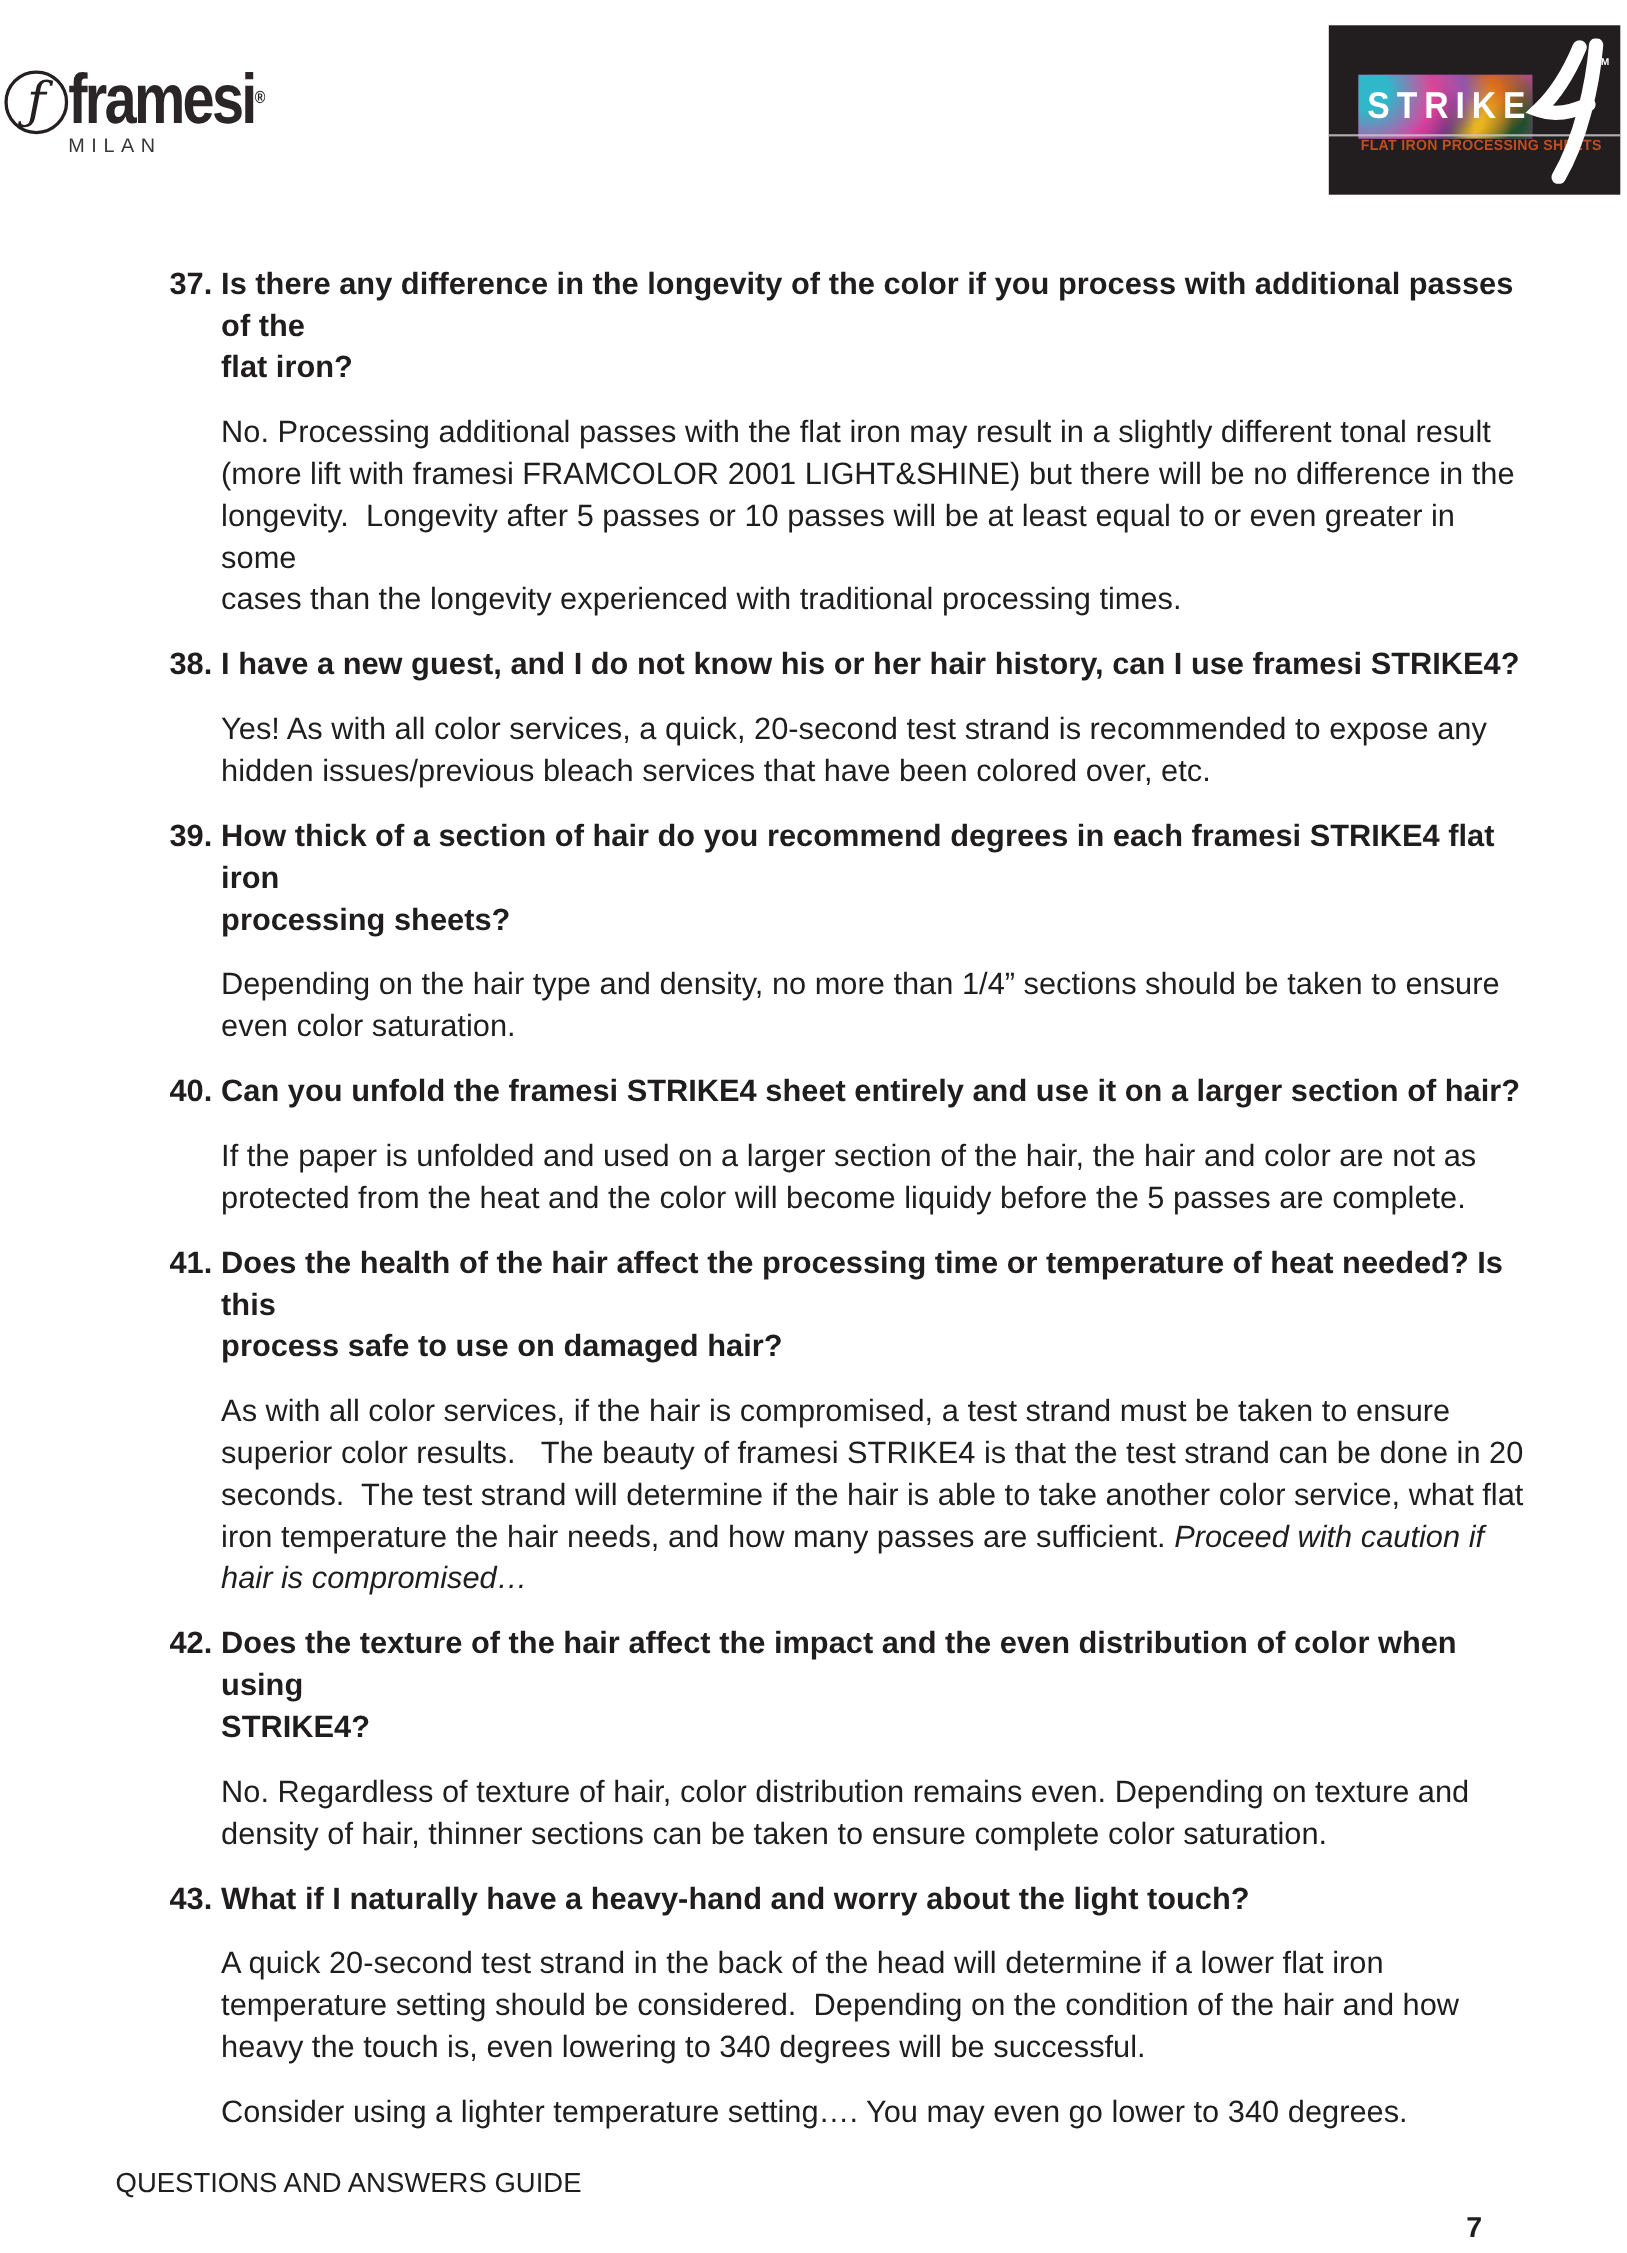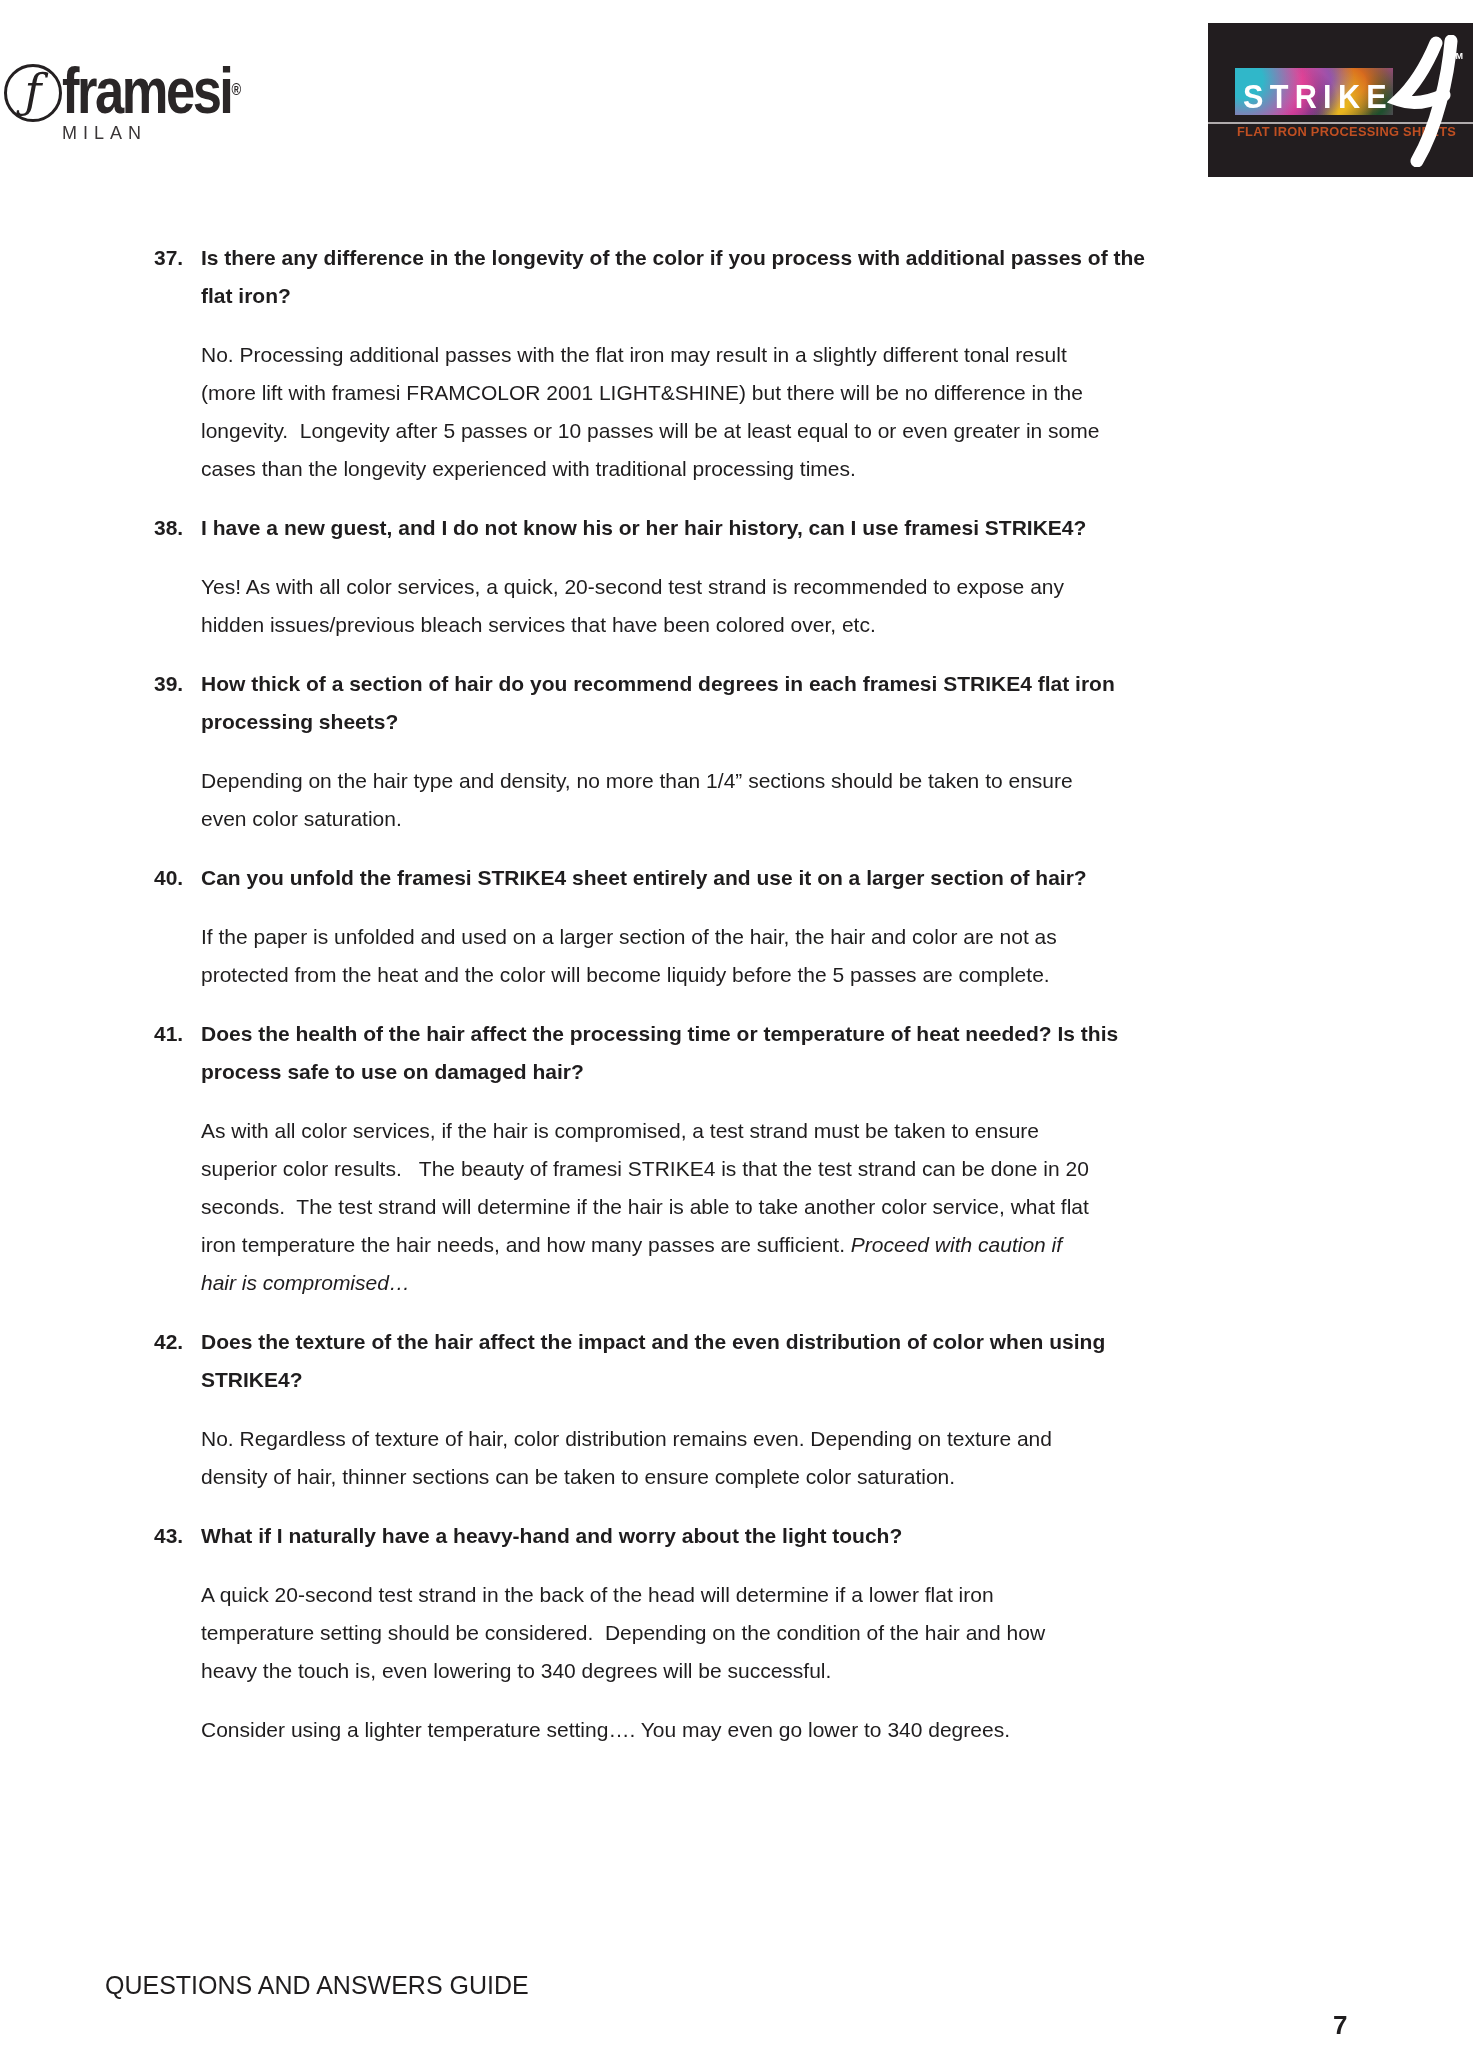--- a/index.html
+++ b/index.html
@@ -25,21 +25,21 @@
   }
   .brand-reg{font-size:16px;letter-spacing:0;vertical-align:18px;font-weight:bold;}
   .brand-city{
     font-size:18px;letter-spacing:6px;color:#3a3637;
     margin-top:4px;padding-right:2px;font-weight:500;
   }
 
   
   .strike-box{position:absolute;left:1208px;top:23px;width:265px;height:154px;background:#221d1f;}
   .strike-rect{
-    position:absolute;left:27px;top:45px;width:158px;height:47px;
+    position:absolute;left:27px;top:45px;width:158px;height:58px;
     background:
       radial-gradient(circle at 6% 25%, #30b7c9 0 12%, rgba(48,183,201,0) 38%),
       radial-gradient(circle at 14% 75%, #e33fa0 0 16%, rgba(227,63,160,0) 44%),
       radial-gradient(circle at 30% 35%, #e84393 0 16%, rgba(232,67,147,0) 46%),
       radial-gradient(circle at 40% 80%, #2b2d7a 0 12%, rgba(43,45,122,0) 40%),
       radial-gradient(circle at 52% 25%, #8a56b0 0 15%, rgba(138,86,176,0) 42%),
       radial-gradient(circle at 63% 70%, #e8b41f 0 13%, rgba(232,180,31,0) 38%),
       radial-gradient(circle at 74% 30%, #d96a1e 0 11%, rgba(217,106,30,0) 34%),
       radial-gradient(circle at 84% 70%, #1f4f2e 0 13%, rgba(31,79,46,0) 38%),
       radial-gradient(circle at 96% 35%, #d14a9a 0 12%, rgba(209,74,154,0) 36%),
@@ -52,21 +52,21 @@
   }
   .strike-line{position:absolute;left:0;right:0;top:99px;height:2px;background:#c9c4c5;opacity:.85;z-index:2;}
   .strike-tagline{
     position:absolute;left:29px;top:101px;color:#bf4f22;font-weight:bold;font-size:13.5px;
     letter-spacing:.3px;transform:scaleX(0.95);transform-origin:left top;white-space:nowrap;z-index:3;
   }
   .strike-four{position:absolute;left:176px;top:12px;z-index:4;}
   .strike-tm{position:absolute;right:10px;top:28px;color:#ffffff;font-size:9px;font-weight:bold;z-index:5;}
 
   
-  .faq{position:absolute;left:154px;top:239px;width:1232px;font-size:21px;line-height:38px;}
+  .faq{position:absolute;left:154px;top:239px;width:1232px;font-size:28px;line-height:38px;}
   .q{display:flex;margin:0 0 21px 0;font-weight:bold;}
   .qnum{flex:none;width:47px;}
   .qtext{white-space:pre-wrap;}
   .a{margin:0 0 21px 47px;white-space:pre-wrap;}
   .it{font-style:italic;}
 
   
   .footer-label{position:absolute;left:105px;top:1966px;font-weight:normal;font-size:25px;line-height:38px;}
   .page-num{position:absolute;left:1333px;top:2006px;font-weight:bold;font-size:26px;line-height:38px;}
 </style>

